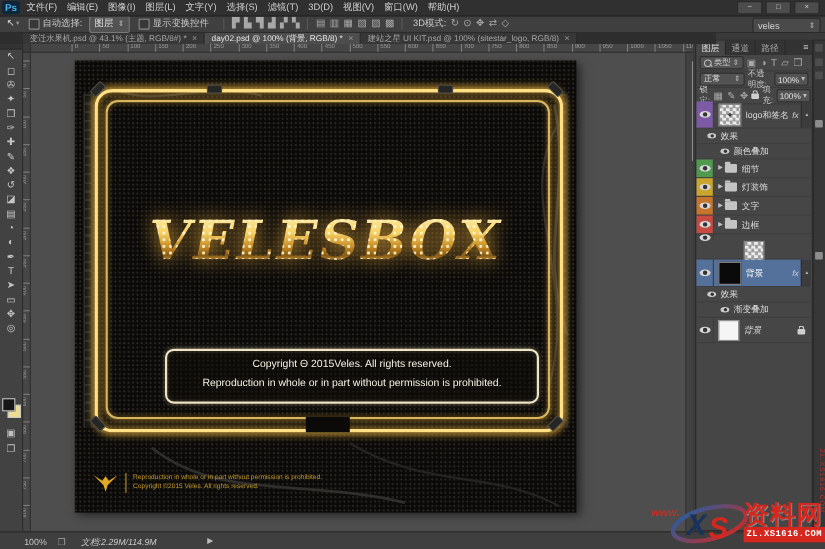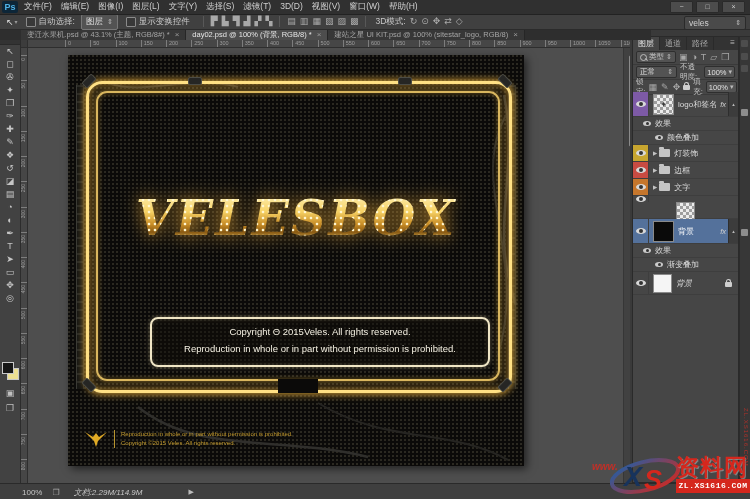--- a/index.html
+++ b/index.html
@@ -476,42 +476,50 @@
         <div class="lrow ind1" style="height:13px;">
           <span class="eff-eye"></span>
           <span class="lname">效果</span>
         </div>
         <div class="lrow ind2" style="height:13px;">
           <span class="eff-eye"></span>
           <span class="lname">颜色叠加</span>
         </div>
 
         <div class="lrow" style="height:16px;">
+          <span class="eyecell" style="background-color: rgb(79, 154, 79);">
+              <span class="eye"></span>
+            </span>
+          <span class="grp-arrow">▶</span>
+          <span class="folder"></span>
+          <span class="lname">细节</span>
+        </div>
+        <div class="lrow" style="height:16px;">
           <span class="eyecell" style="background-color: rgb(199, 165, 47);">
               <span class="eye"></span>
             </span>
           <span class="grp-arrow">▶</span>
           <span class="folder"></span>
           <span class="lname">灯装饰</span>
         </div>
         <div class="lrow" style="height:16px;">
+          <span class="eyecell" style="background-color: rgb(197, 118, 44);">
+              <span class="eye"></span>
+            </span>
+          <span class="grp-arrow">▶</span>
+          <span class="folder"></span>
+          <span class="lname">文字</span>
+        </div>
+        <div class="lrow" style="height:16px;">
           <span class="eyecell" style="background-color: rgb(200, 75, 66);">
               <span class="eye"></span>
             </span>
           <span class="grp-arrow">▶</span>
           <span class="folder"></span>
           <span class="lname">边框</span>
-        </div>
-        <div class="lrow" style="height:16px;">
-          <span class="eyecell" style="background-color: rgb(197, 118, 44);">
-              <span class="eye"></span>
-            </span>
-          <span class="grp-arrow">▶</span>
-          <span class="folder"></span>
-          <span class="lname">文字</span>
         </div>
 
         <div class="lrow" style="height:22px;flex-direction:column;">
           <span class="eyecell">
               <span class="eye"></span>
             </span>
           <span class="thumb checker" style="width:17px;height:17px;"></span>
           <span class="lname">投影反光</span>
         </div>
 

